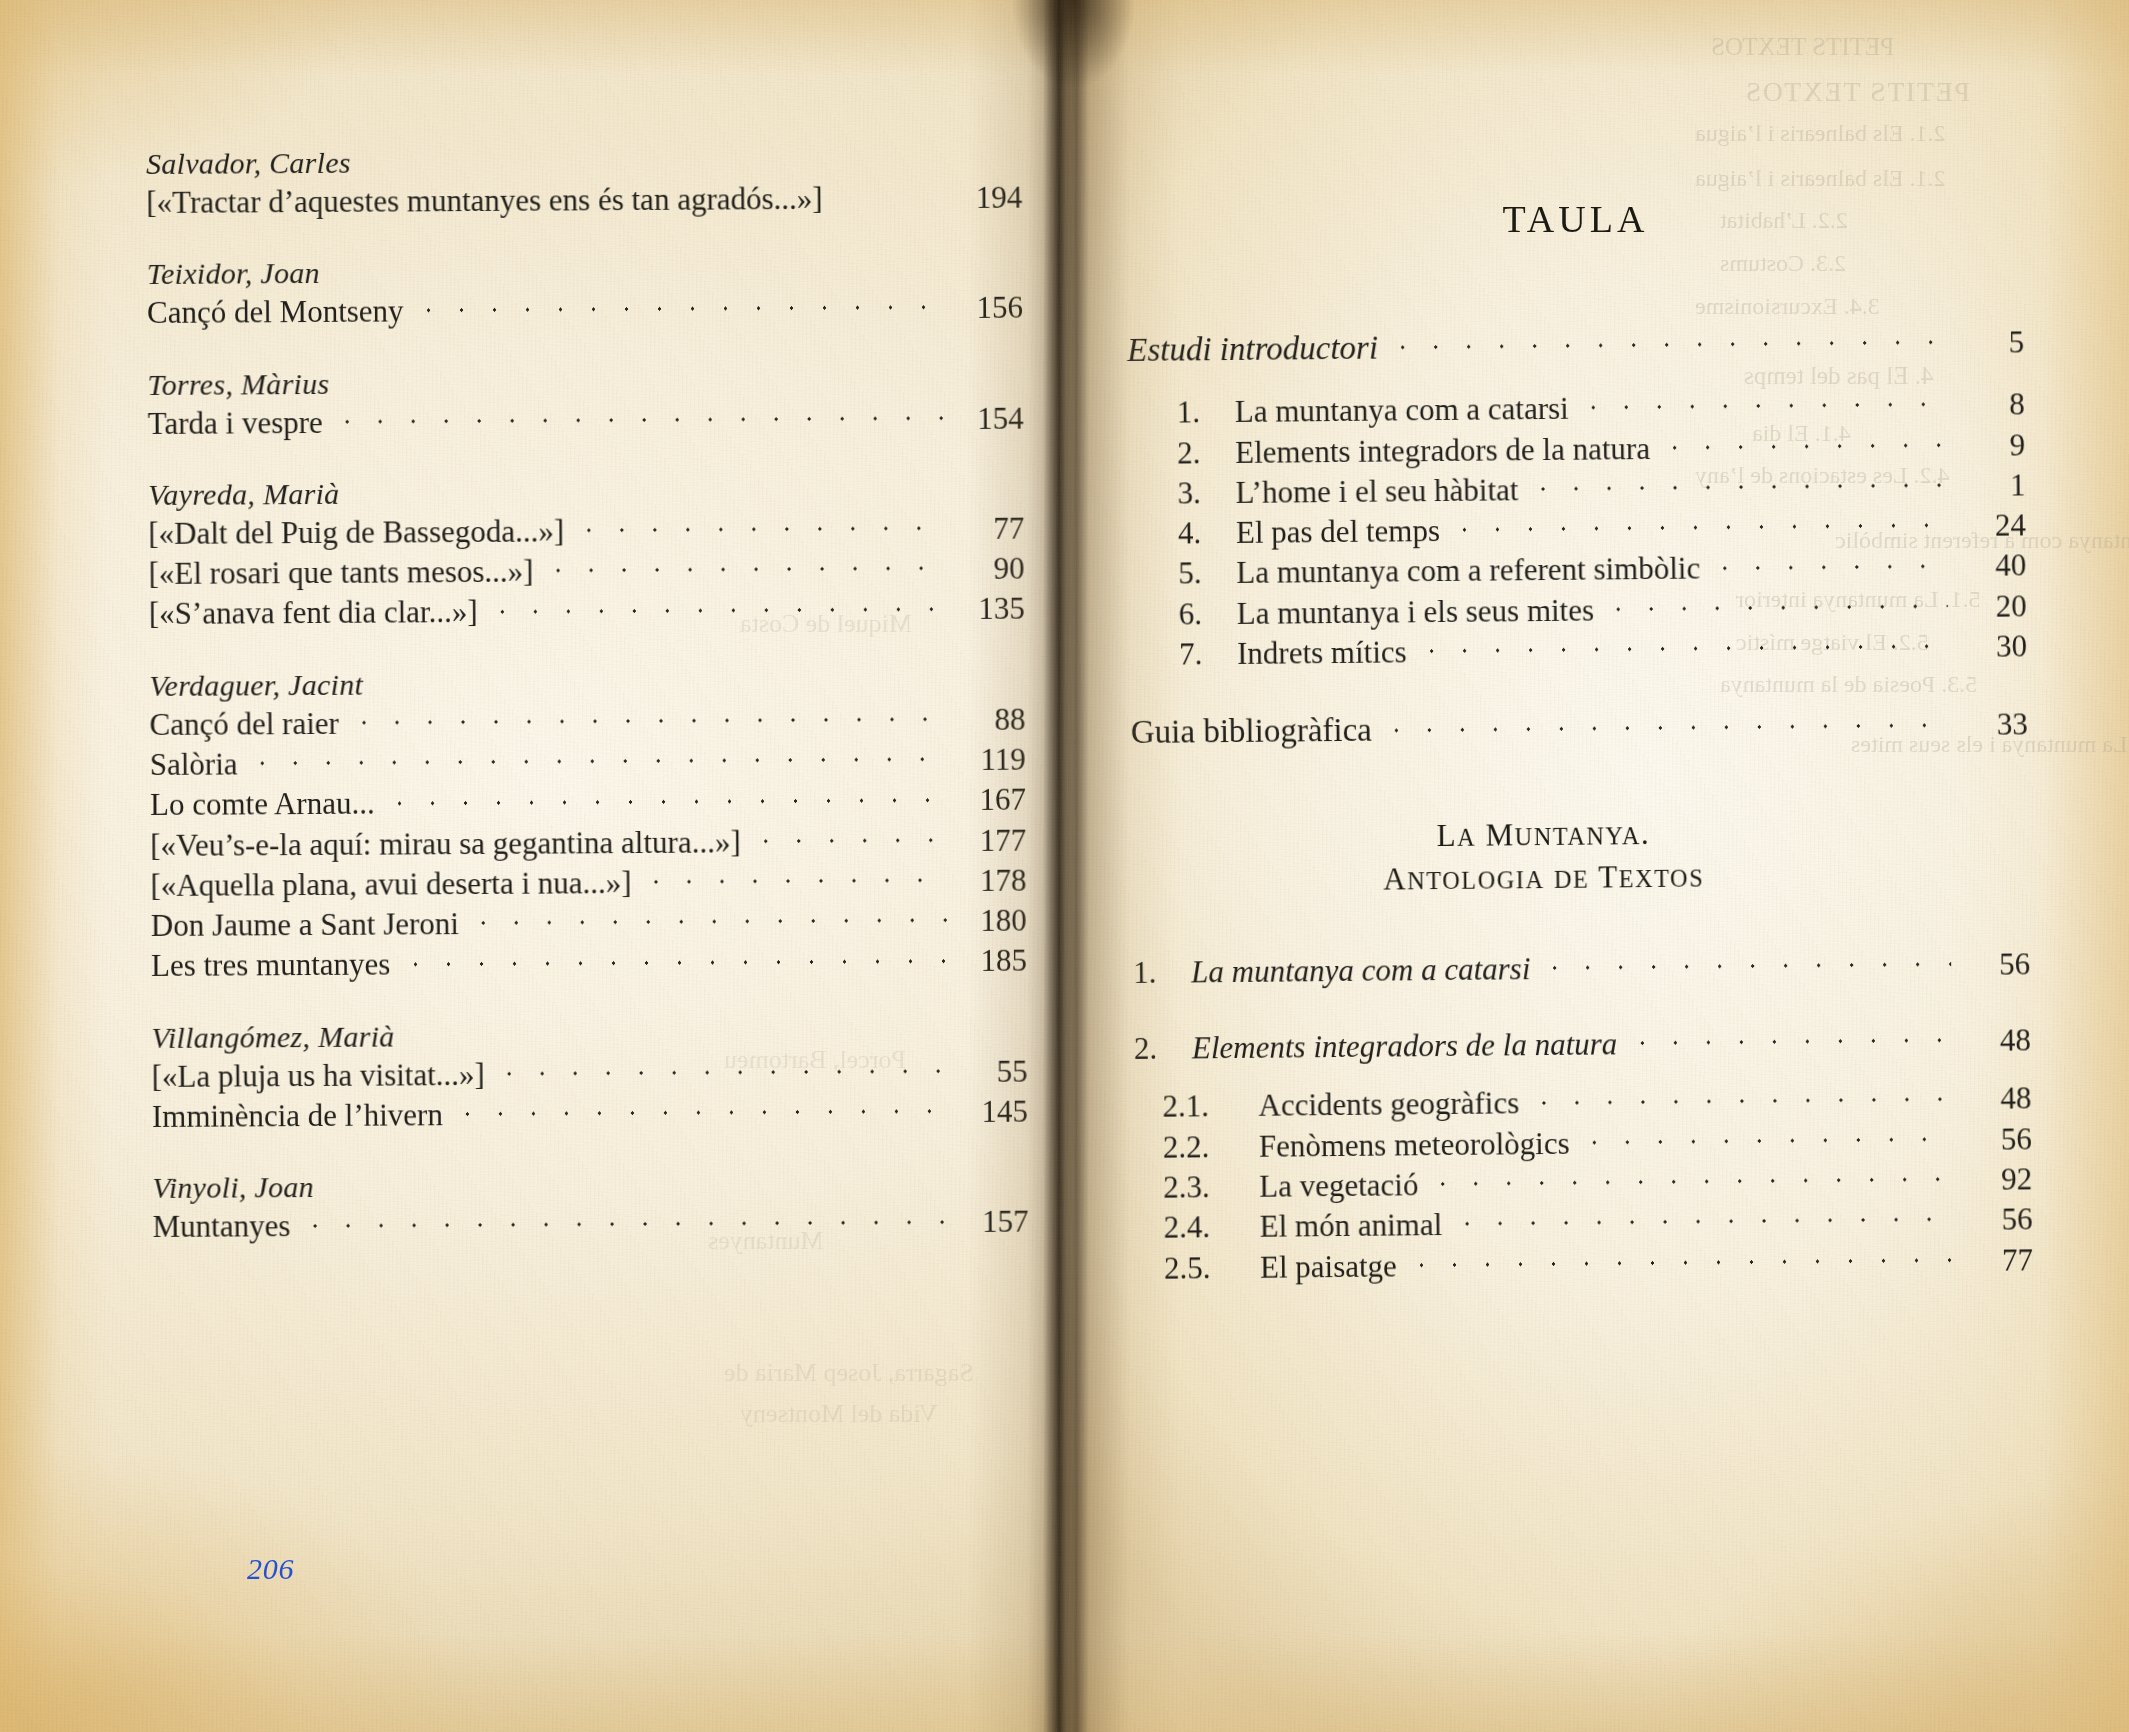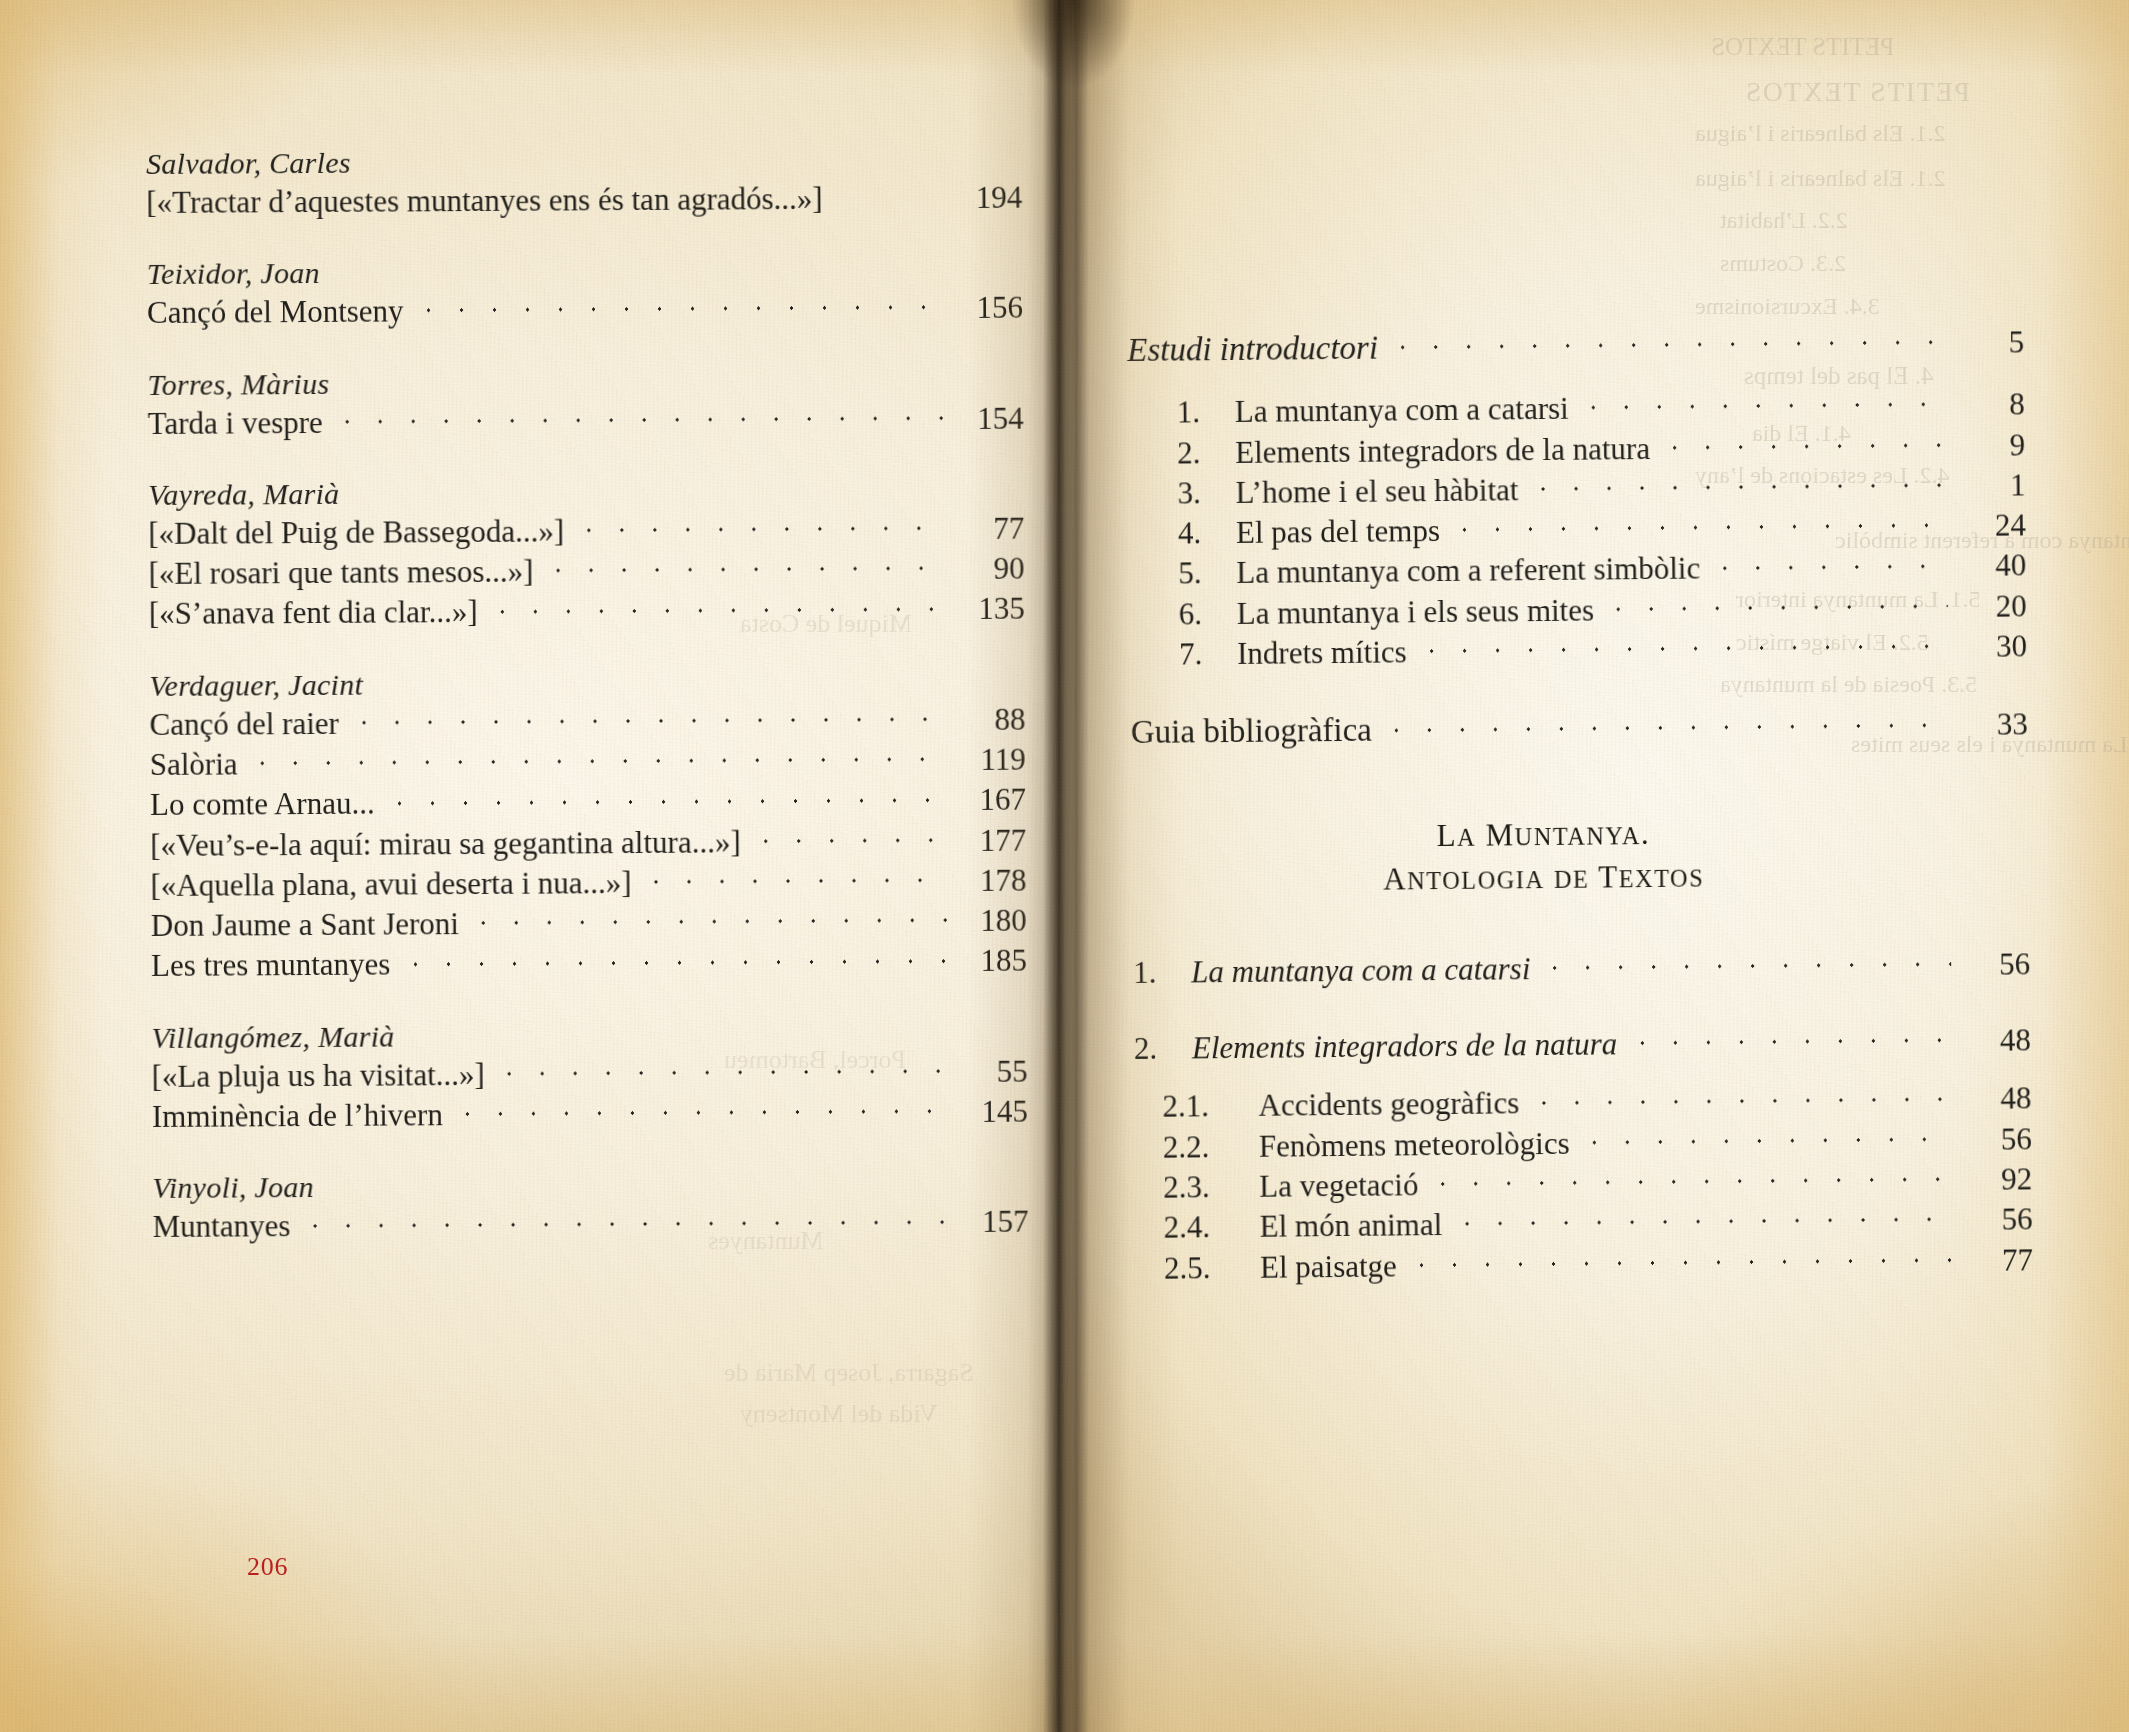--- a/index.html
+++ b/index.html
@@ -205,22 +205,23 @@
     line-height: 1.38;
   }
   .sc-big { font-size: 31px; }
 
   .italic { font-style: italic; }
 
   .pagenum {
     position: absolute;
     left: 247px;
     top: 1552px;
-    font-size: 26px;
-    color: #b91c1c;
+    font-size: 30px;
+    font-style: italic;
+    color: #1d4ed8;
     letter-spacing: 0.8px;
   }
 
   
   .tilt-left { transform: rotate(-0.35deg); transform-origin: left top; }
   .tilt-right { transform: rotate(-0.55deg); transform-origin: left top; }
 
   .blur-soft { filter: blur(0.2px); }
 </style>
 </head>
@@ -369,20 +370,21 @@
         <span class="ttl">Muntanyes</span>
         <span class="leader"></span>
         <span class="pg">157</span>
       </div>
     </div>
 
   </div>
 
   <div class="pagenum">206</div>
 
+  <div class="rp-title blur-soft">TAULA</div>
 
   <div class="col-right tilt-right blur-soft">
 
     <div class="row" style="font-size:33px;">
       <span class="ttl r-head">Estudi introductori</span>
       <span class="leader"></span>
       <span class="pg">5</span>
     </div>
 
     <div class="sec-break-sm"></div>

